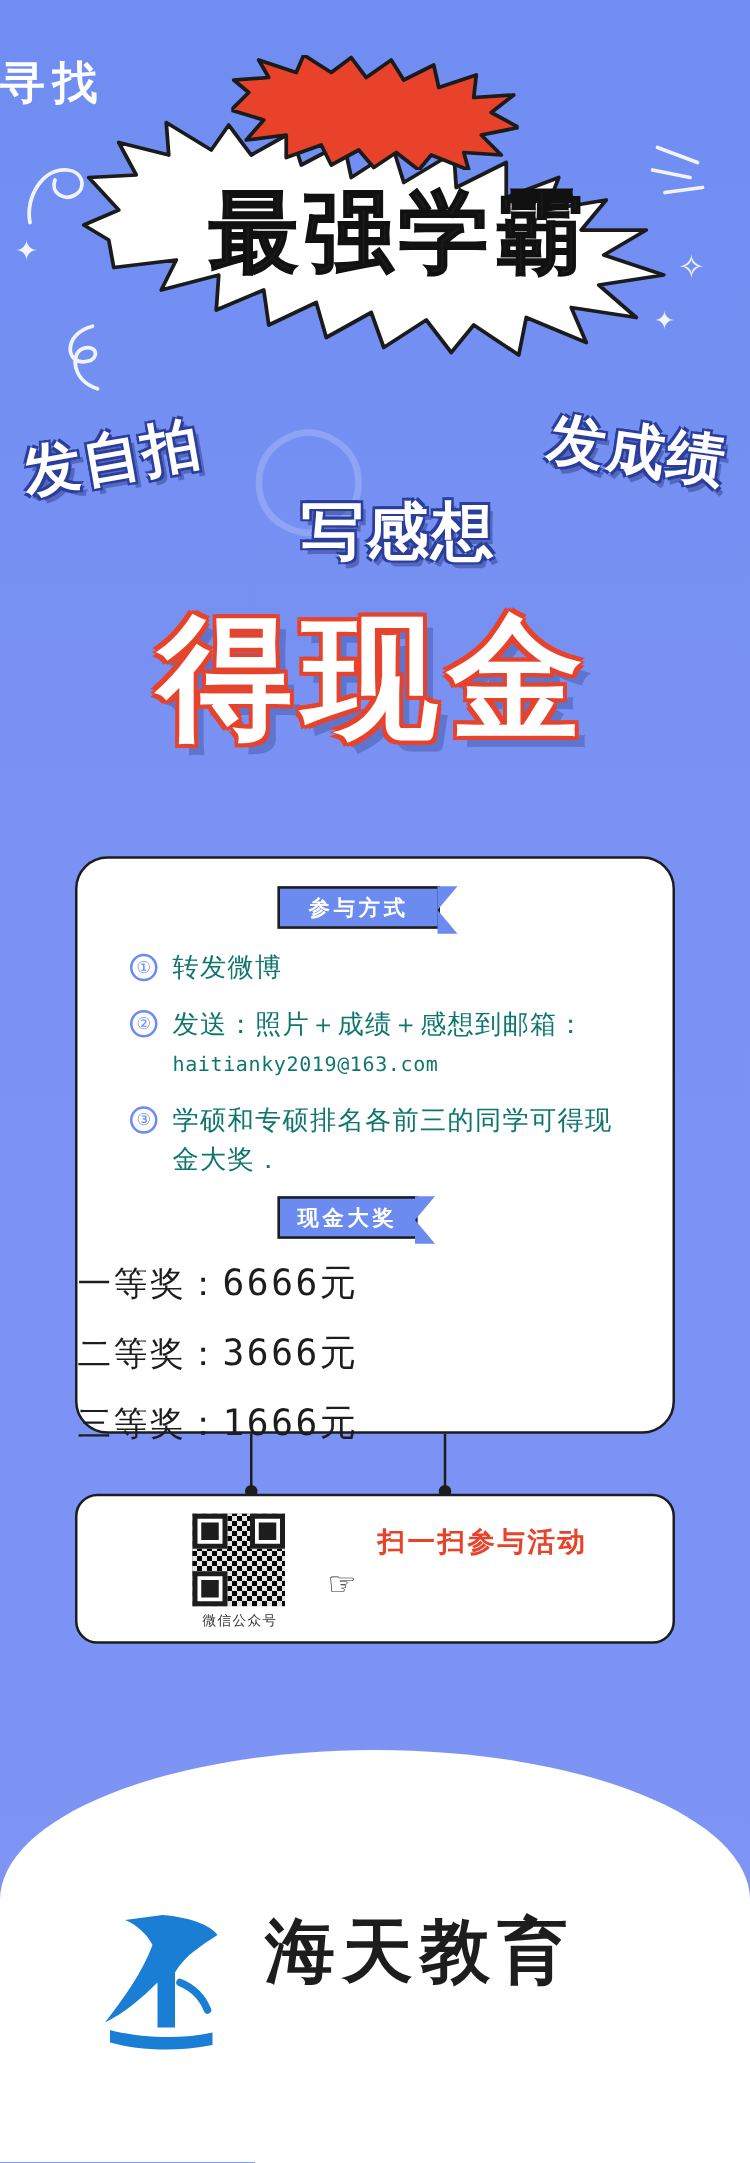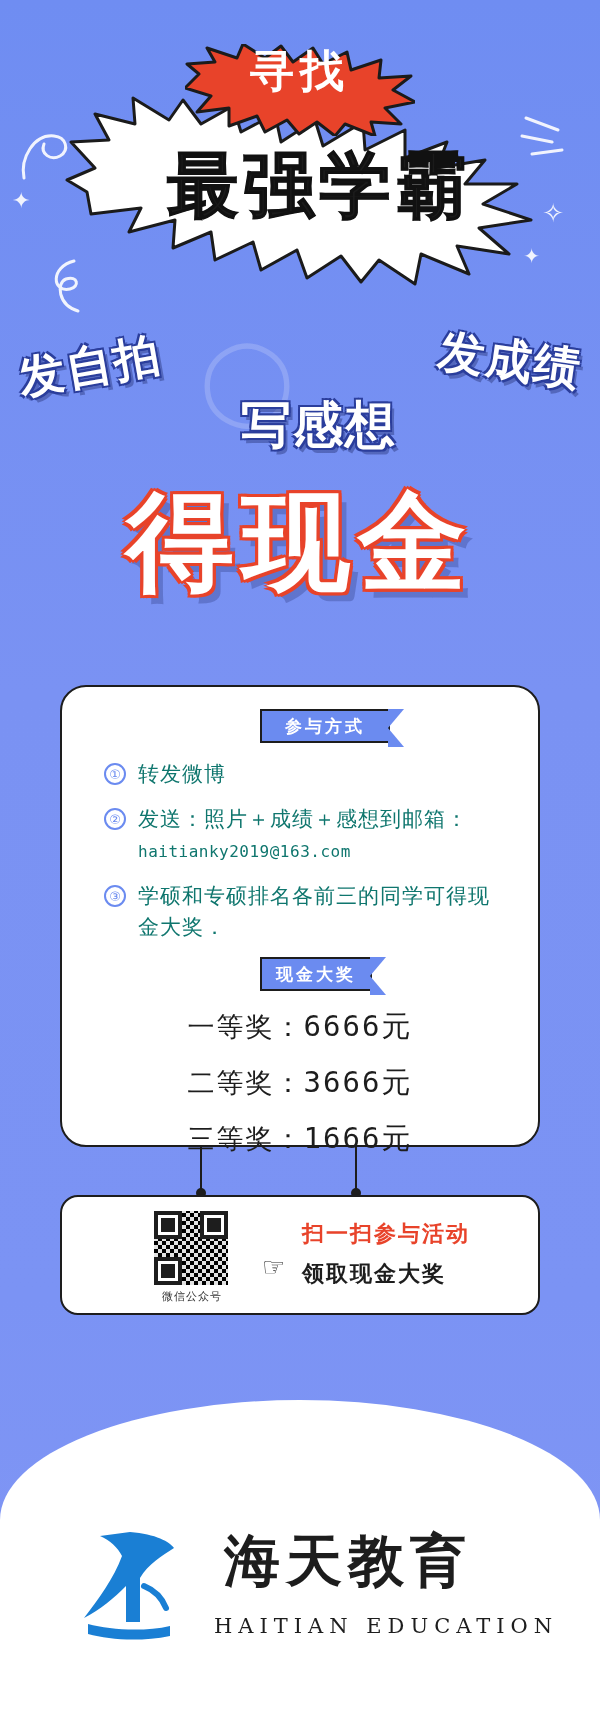--- a/index.html
+++ b/index.html
@@ -67,22 +67,21 @@
     left: 50%;
     top: 26px;
     transform: translateX(-50%);
     width: 230px;
     height: 92px;
   }
   .red-badge-text {
     position: absolute;
     left: 0; right: 0;
     top: 24px;
-    text-align: center;
-    font-size: 44px;
+    font-size: 36px;
     font-weight: bold;
     letter-spacing: 6px;
     color: #ffffff;
     font-family: "DejaVu Sans", "Liberation Sans", sans-serif;
   }
 
   
   .sub-line {
     position: absolute;
     font-size: 46px;
@@ -137,21 +136,20 @@
     border: 2px solid #1d1d1d;
     color: #ffffff;
     font-size: 17px;
     font-weight: bold;
     letter-spacing: 3px;
     display: flex;
     align-items: center;
     justify-content: center;
     box-sizing: border-box;
     font-family: "DejaVu Sans", "Liberation Sans", sans-serif;
-    margin-left: 38px;
   }
   .ribbon::after {
     content: "";
     position: absolute;
     right: -16px;
     top: -2px;
     width: 0; height: 0;
     border-top: 19px solid #6b8bf0;
     border-bottom: 19px solid #6b8bf0;
     border-right: 16px solid transparent;
@@ -194,21 +192,20 @@
   .mail {
     font-family: "DejaVu Sans Mono", "Liberation Mono", monospace;
     font-size: 16px;
     letter-spacing: .5px;
   }
 
   .prizes {
     position: absolute;
     left: 0; right: 0;
     top: 320px;
-    text-align: center;
   }
   .prize {
     font-size: 27px;
     color: #1d1d1d;
     letter-spacing: 2px;
     margin-bottom: 16px;
     font-family: "DejaVu Sans", "Liberation Sans", sans-serif;
   }
   .prize .amt {
     font-family: "DejaVu Sans Mono", "Liberation Mono", monospace;
@@ -314,21 +311,21 @@
   }
   .logo-mark {
     position: absolute;
     left: 70px;
     bottom: 86px;
     width: 118px;
     height: 118px;
   }
   .brand-cn {
     position: absolute;
-    left: 224px;
+    left: 212px;
     bottom: 130px;
     font-size: 56px;
     font-weight: bold;
     color: #1d1d1d;
     letter-spacing: 6px;
     font-family: "DejaVu Serif", "Liberation Serif", serif;
   }
   .brand-en {
     position: absolute;
     left: 214px;
@@ -444,28 +441,26 @@
       <div class="qr-corner" style="left:0;  bottom:0;">
           <i></i>
         </div>
     </div>
     <div class="qr-caption">微信公众号</div>
 
     <div class="hand-icon">☞</div>
 
     <div class="qr-text">
       <div class="qr-line1">扫一扫参与活动</div>
-      <div class="qr-line2">领取现金大奖</div>
     </div>
   </div>
 
   <div class="footer">
     <svg class="logo-mark" viewBox="0 0 118 118">
       <path d="M60 6 C 86 8, 100 16, 104 22 C 92 30, 78 38, 70 52 L 70 96 L 56 96 L 56 60
                C 44 72, 30 84, 14 92 C 28 74, 44 52, 52 30 C 48 22, 40 14, 30 10 Z" fill="#1a7fd4"></path>
       <path d="M18 98 C 40 104, 74 106, 100 100 L 100 110 C 70 116, 40 114, 18 108 Z" fill="#1a7fd4"></path>
       <path d="M74 60 C 84 64, 92 72, 96 82" stroke="#1a7fd4" stroke-width="6" fill="none" stroke-linecap="round"></path>
     </svg>
     <div class="brand-cn">海天教育</div>
-    <div class="brand-en">HAITIAN  EDUCATION</div>
   </div>
 
 </div>
 
 </body></html>

